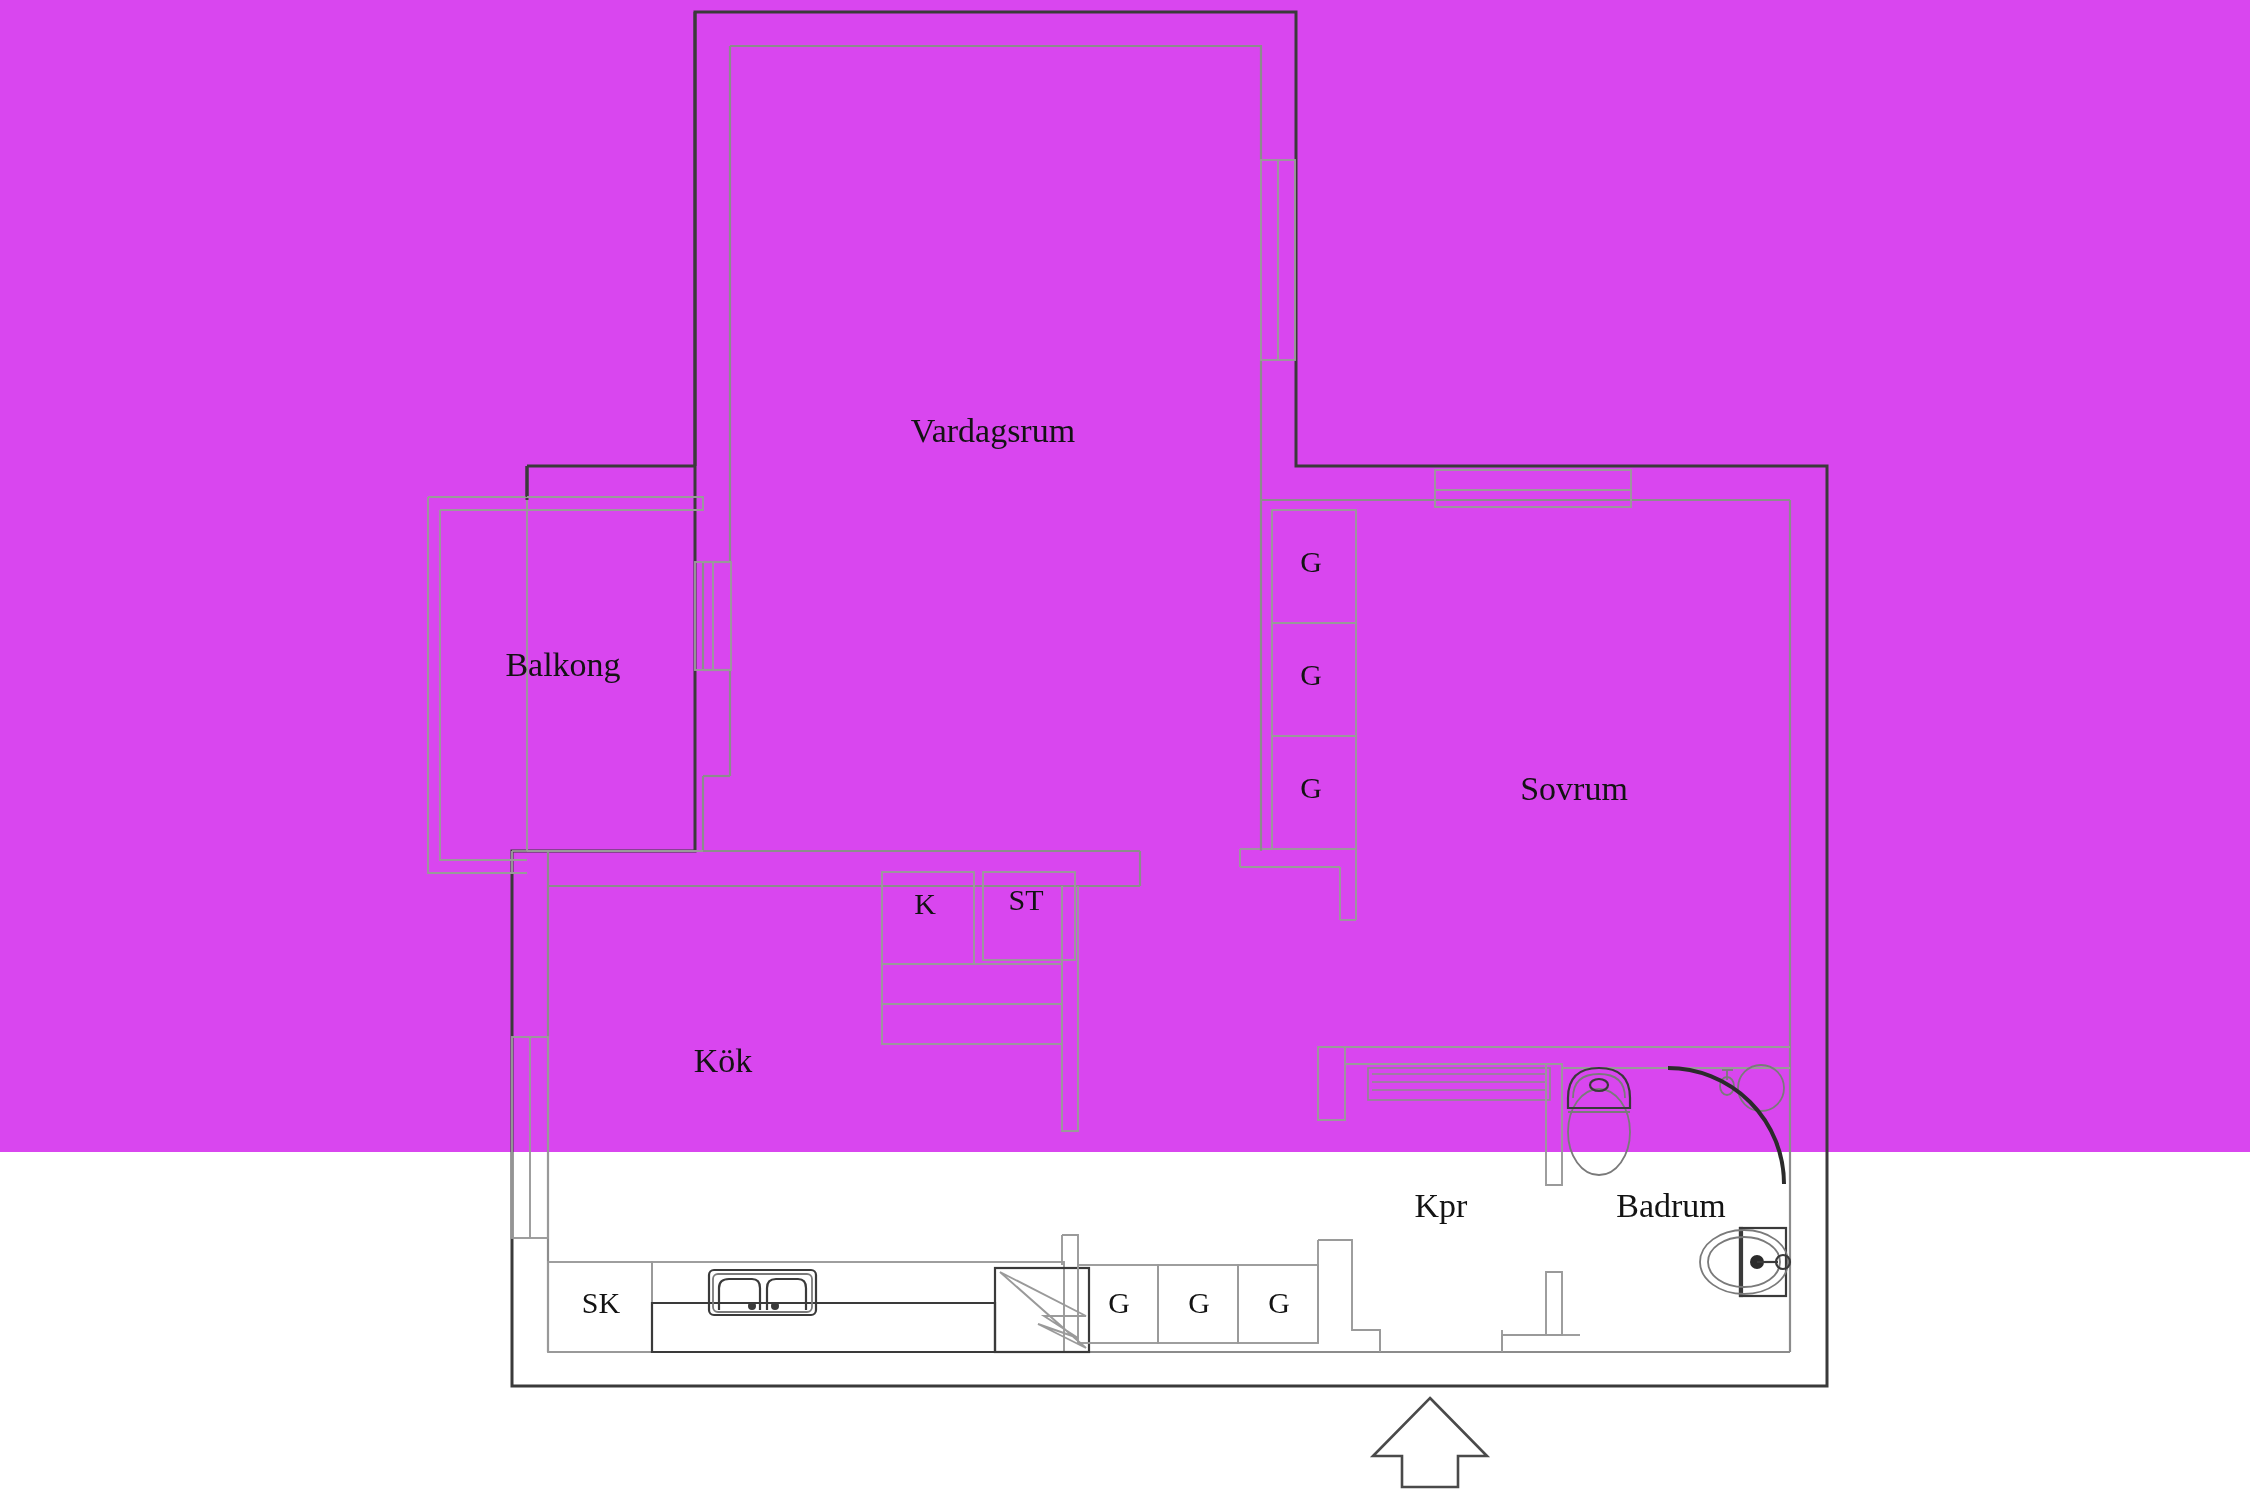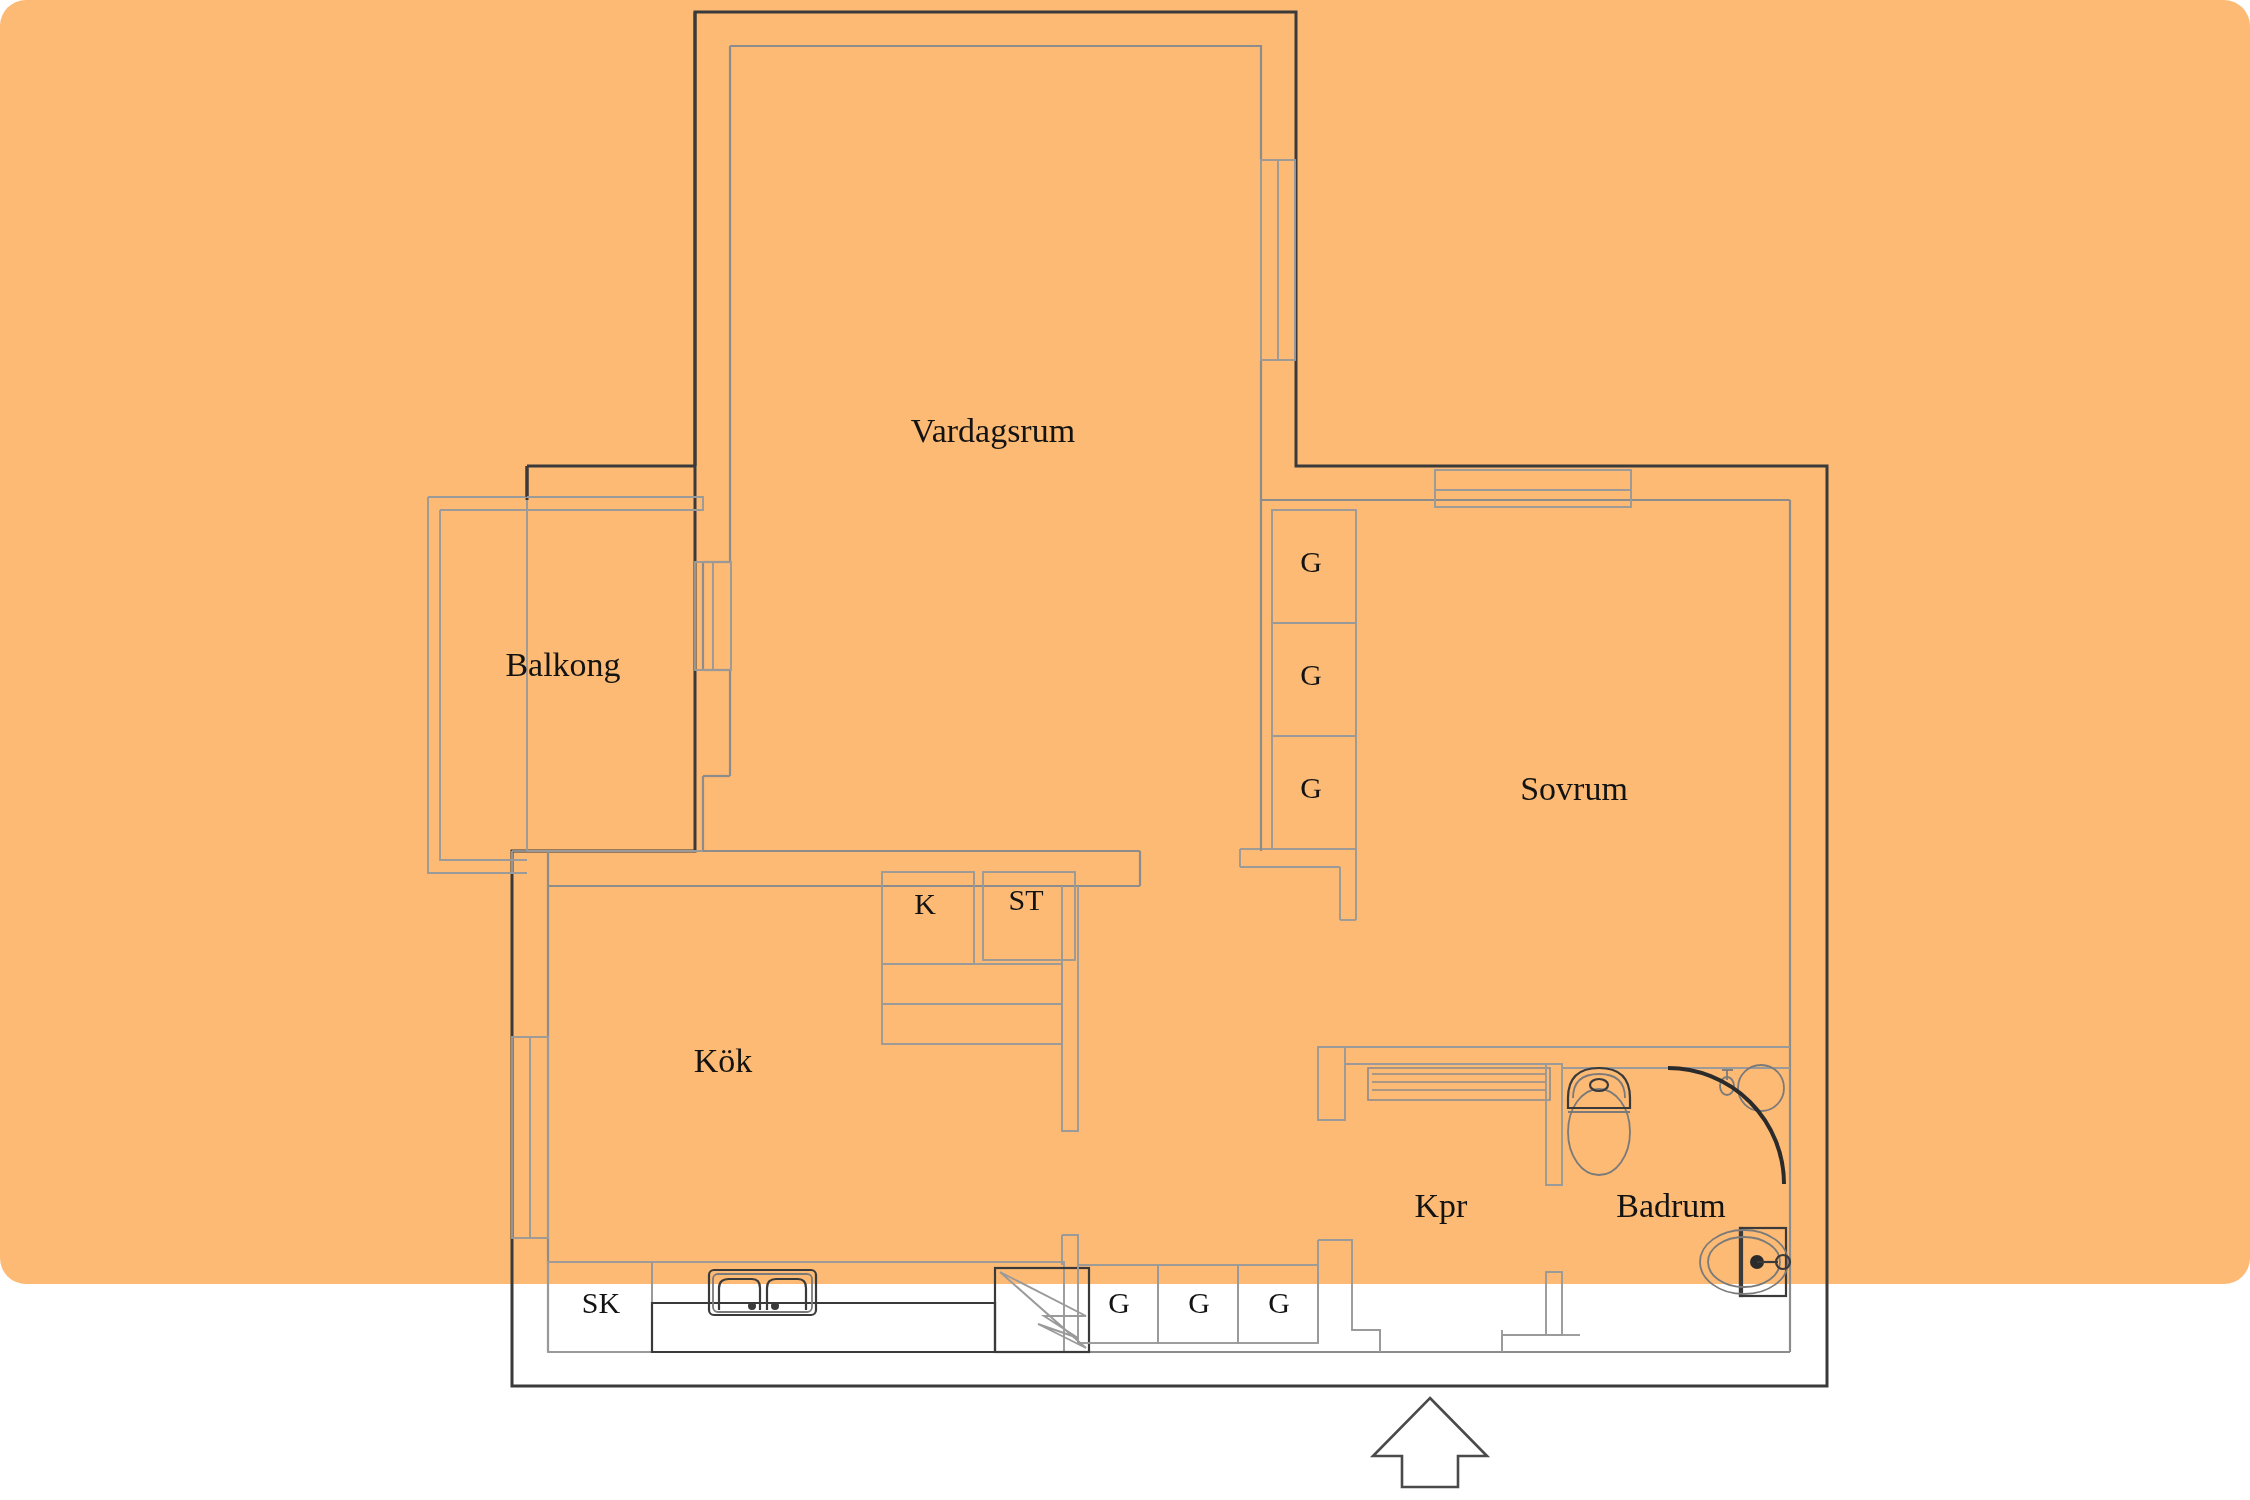--- a/index.html
+++ b/index.html
@@ -9,23 +9,22 @@
   }
   body {
     width: 2250px;
     height: 1500px;
     overflow: hidden;
     font-family: "Liberation Serif", "DejaVu Serif", serif;
   }
   #floorplan-root {
     position: relative;
     width: 2250px;
-    height: 1284px;
-    background: #fdba74;
-    border-radius: 26px;
+    height: 1152px;
+    background: #d946ef;
   }
   svg#plan {
     display: block;
     width: 2250px;
     height: 1500px;
   }
   .wall-outer {
     fill: none;
     stroke: #3a3a3a;
     stroke-width: 3;

